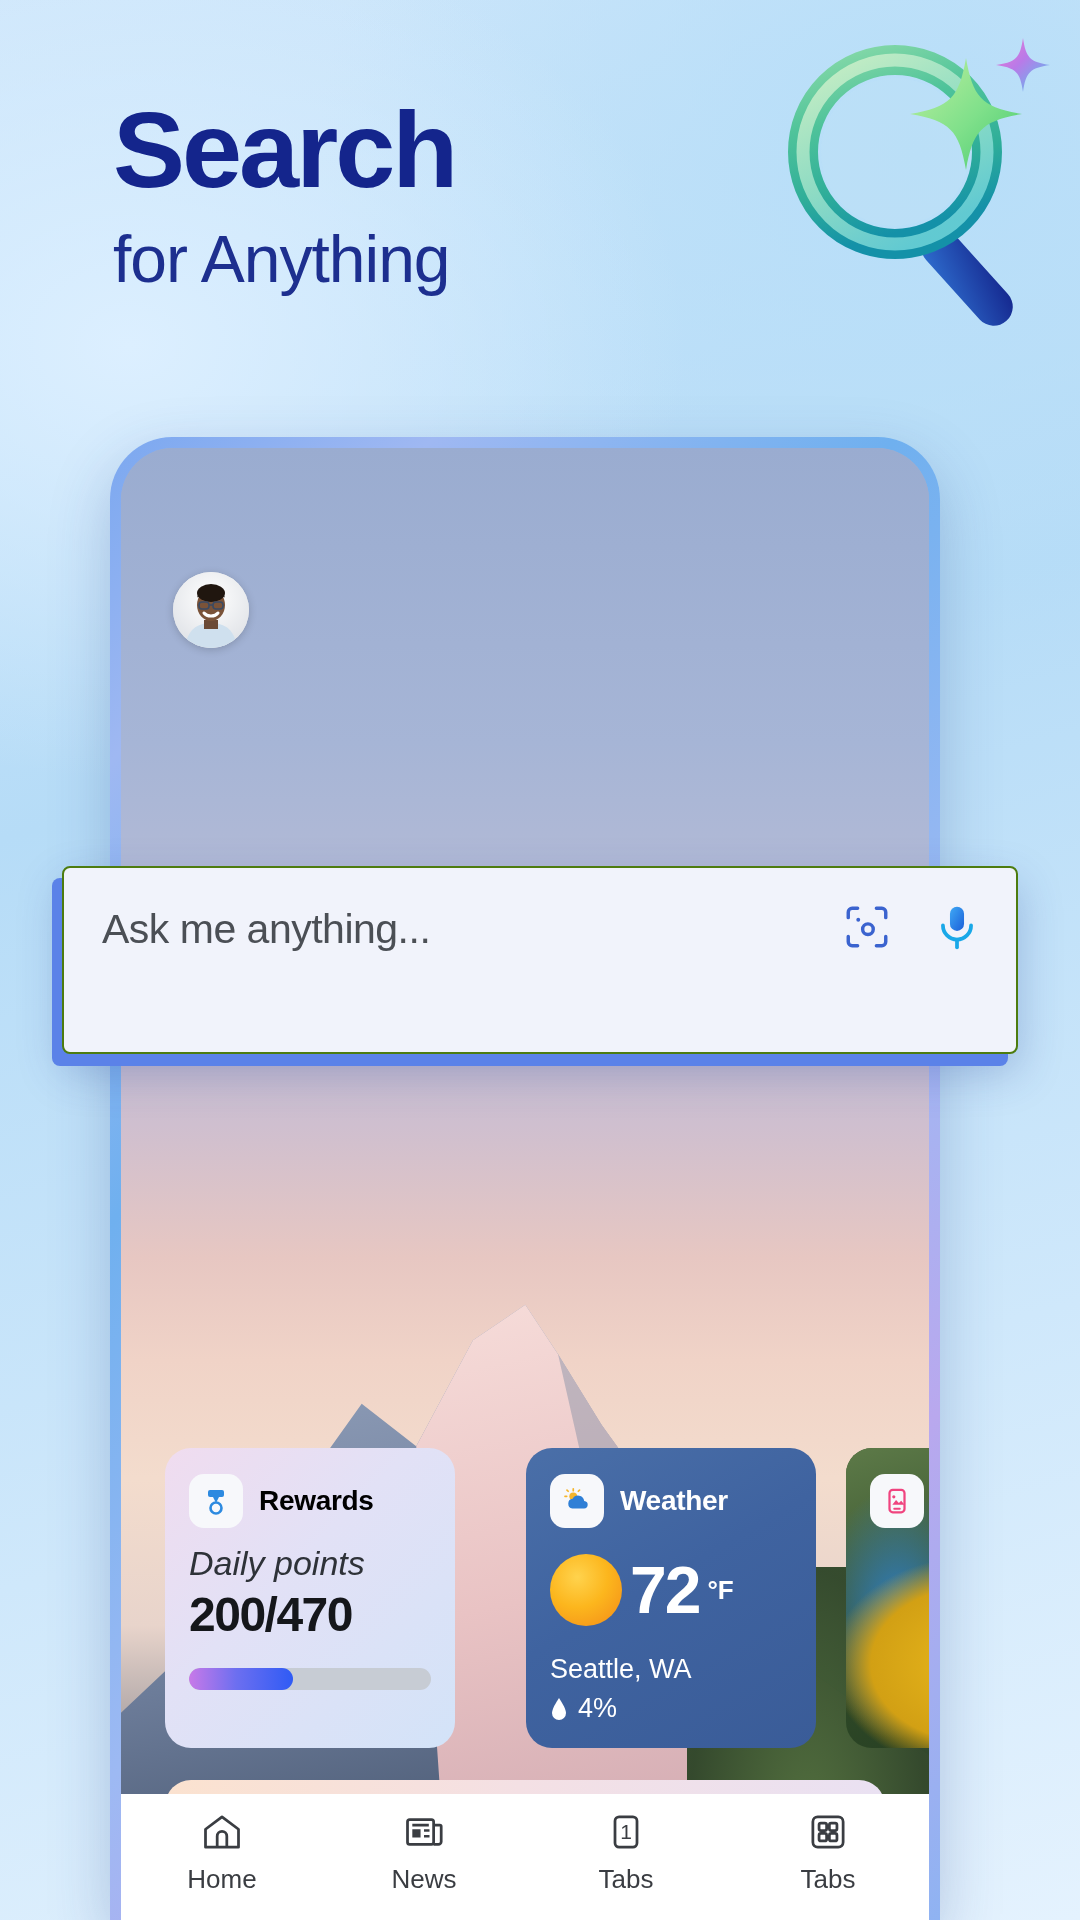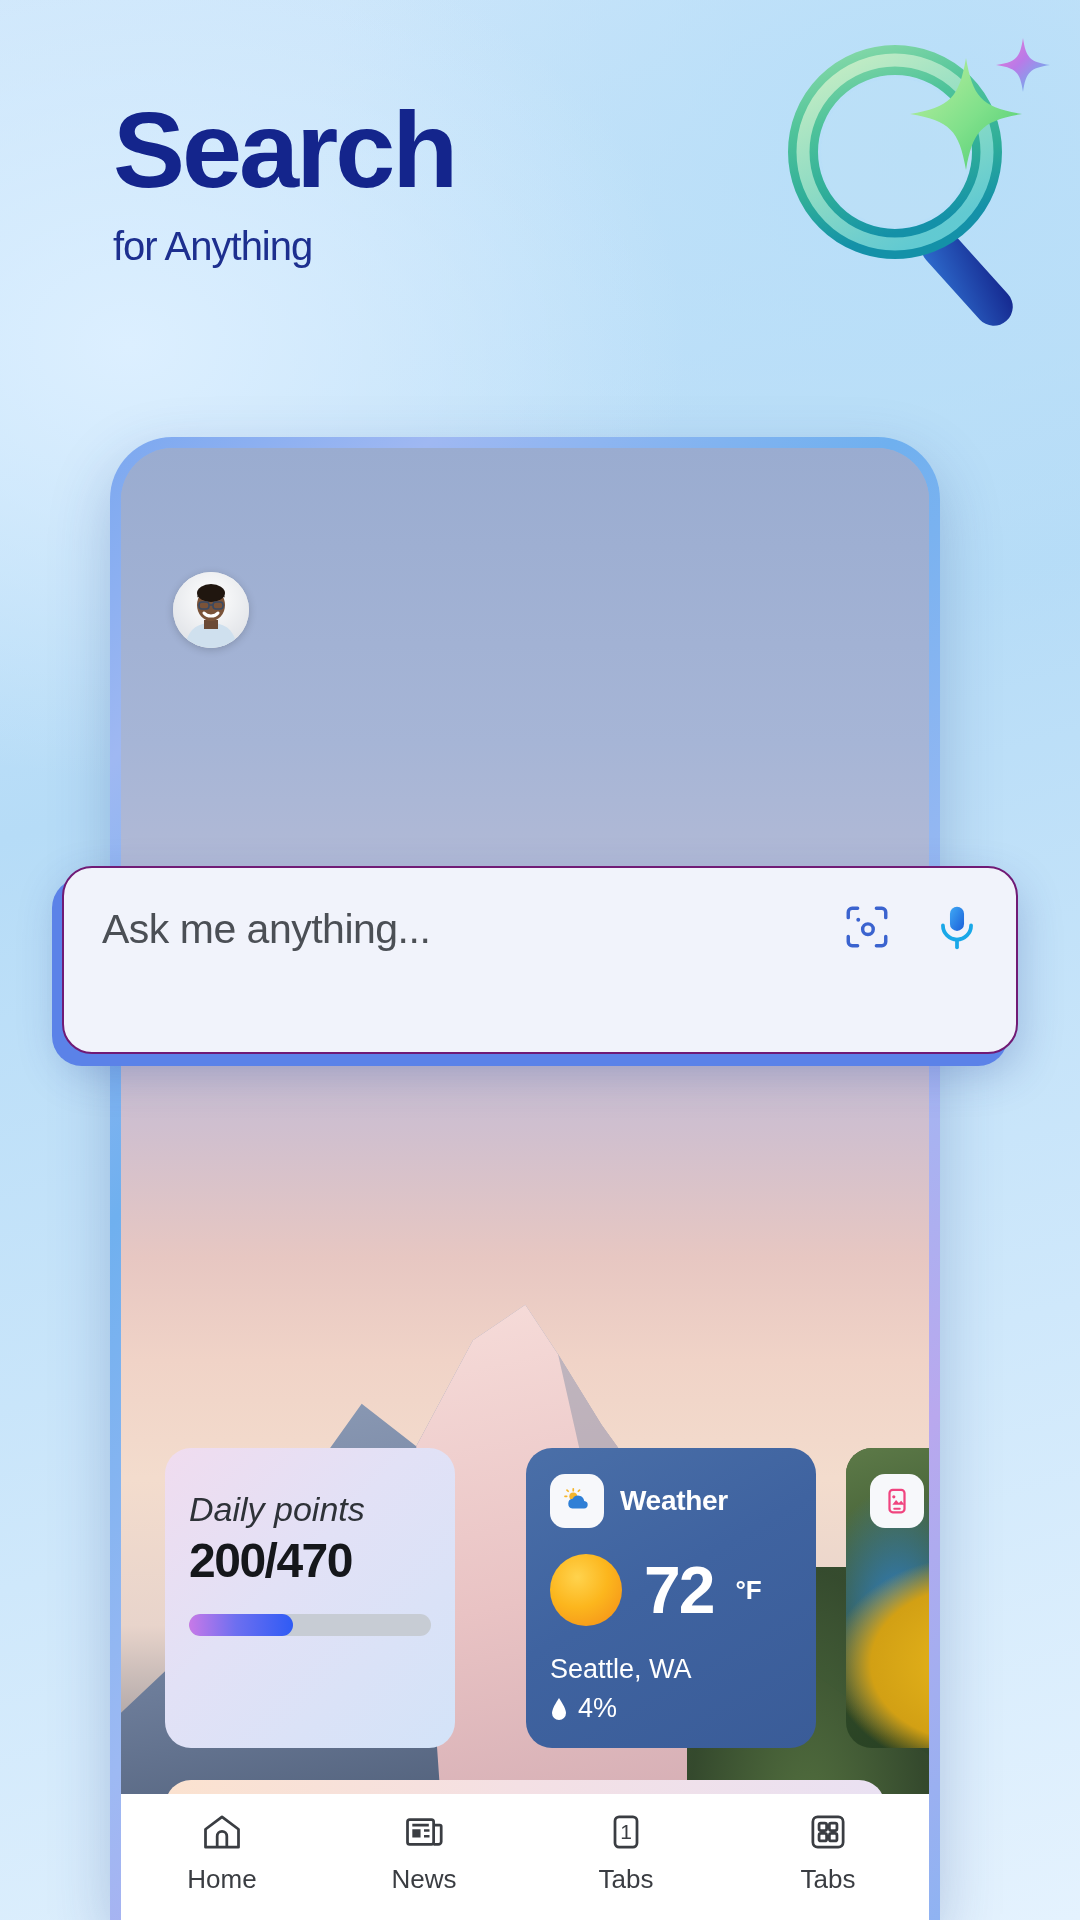--- a/index.html
+++ b/index.html
@@ -13,21 +13,21 @@
     overflow:hidden; position:relative;
   }
 
   
   .hero { position:absolute; left:113px; top:96px; z-index:6; }
   .hero-title {
     font-size:108px; font-weight:700; color:#14258c;
     letter-spacing:-3px; line-height:1.0;
   }
   .hero-sub {
-    font-size:40px; font-weight:400; color:#1d2f8f;
+    font-size:66px; font-weight:400; color:#1d2f8f;
     letter-spacing:-1px; margin-top:22px; line-height:1.0;
   }
 
   
   .hero-art { position:absolute; right:10px; top:22px; width:300px; height:310px; z-index:5; }
 
   
   .phone {
     position:absolute; left:110px; top:437px; width:830px; height:1483px;
     border-radius:62px 62px 0 0; z-index:3;
@@ -75,21 +75,21 @@
   }
   .card-title { font-size:28px; font-weight:700; letter-spacing:-.3px; white-space:nowrap; }
 
   .card-rewards { background:linear-gradient(135deg,#f0dcef 0%,#e2e1f6 42%,#d3e3f8 100%); }
   .rw-label { font-size:34px; color:#2e3238; margin-top:16px;font-style:italic; }
   .rw-value { font-size:48px; font-weight:700; color:#15171b; letter-spacing:-1.5px; margin-top:4px; }
   .rw-track { height:22px; border-radius:11px; background:#c7ccd4; margin-top:26px; overflow:hidden; }
   .rw-fill { height:100%; border-radius:11px; background:linear-gradient(90deg,#c879e8 0%,#6d6ff0 45%,#2f5bf5 100%); }
 
   .card-weather { background:linear-gradient(150deg,#4a6fa8 0%,#3f63a0 45%,#3a5c98 100%); color:#fff;margin-left:41px; }
-  .wx-row { display:flex; align-items:center; gap:22px; margin-top:26px; }
+  .wx-row { display:flex; align-items:center; gap:8px; margin-top:26px; }
   .wx-sun { width:72px; height:72px; border-radius:50%; background:radial-gradient(circle at 38% 32%,#ffd34d 0%,#fcb61d 46%,#f38a18 100%); flex:0 0 auto; }
   .wx-temp { font-size:66px; font-weight:700; letter-spacing:-2px; line-height:1; }
   .wx-unit { font-size:26px; font-weight:700; vertical-align:super; }
   .wx-city { font-size:27px; margin-top:28px; }
   .wx-precip { font-size:27px; margin-top:8px; display:flex; align-items:center; gap:10px; }
 
   .card-wall { background:#3d5a33; position:relative; }
   .card-wall .bird { position:absolute; inset:0;
     background:
       radial-gradient(ellipse 70% 50% at 45% 72%, #e8b71c 0%, #d2a014 52%, rgba(210,160,20,0) 72%),
@@ -124,24 +124,24 @@
   .tabs-badge {
     position:absolute; inset:0; display:flex; align-items:center; justify-content:center;
     font-size:21px; color:#3a3d42;
   }
 
   
   .searchwrap {
     position:absolute; left:62px; top:866px; width:956px; z-index:20;
   }
   .searchbar {
-    position:relative; border-radius:30px; height:188px;
+    position:relative; border-radius:8px; height:188px;
     background:#f1f3fb; padding:34px 34px 0 38px;
     box-shadow: -10px 12px 0 0 #5b82e8, 0 18px 44px rgba(40,70,150,.28);
-    border:2px solid #701a75;
+    border:2px solid #4d7c0f;
   }
   .sb-row { display:flex; align-items:center; }
   .sb-ph { font-size:41px; color:#4b4f55; letter-spacing:-.5px; }
   .sb-actions { margin-left:auto; display:flex; align-items:center; gap:40px; }
   .sb-count { font-size:28px; color:#a9adb4; margin-top:22px; }
 </style>
 </head>
 <body>
 
 <div class="hero">
@@ -242,20 +242,30 @@
         <rect x="26" y="30" width="10" height="7" rx="3" fill="none" stroke="#3a4a63" stroke-width="1.6"></rect>
         <rect x="40" y="30" width="10" height="7" rx="3" fill="none" stroke="#3a4a63" stroke-width="1.6"></rect>
         <line x1="36" y1="33" x2="40" y2="33" stroke="#3a4a63" stroke-width="1.6"></line>
         <path d="M31 41 C34 45 42 45 45 41" stroke="#fff" stroke-width="3" fill="none" stroke-linecap="round"></path>
       </svg>
     </div>
 
     <div class="widgets">
 
       <div class="card card-rewards">
+        <div class="card-hd">
+          <span class="card-ico">
+            <svg viewBox="0 0 32 32" width="32" height="32">
+              <rect x="8" y="5" width="16" height="7" rx="2" fill="#2d8ae0"></rect>
+              <path d="M13 12 l3 6 l3 -6 Z" fill="#2d8ae0"></path>
+              <circle cx="16" cy="23" r="5.5" fill="none" stroke="#2d8ae0" stroke-width="2.6"></circle>
+            </svg>
+          </span>
+          <span class="card-title">Rewards</span>
+        </div>
         <div class="rw-label">Daily points</div>
         <div class="rw-value">200/470</div>
         <div class="rw-track">
           <div class="rw-fill" id="rwfill" style="width: 43%;"></div>
         </div>
       </div>
 
       <div class="card card-weather">
         <div class="card-hd">
           <span class="card-ico">

